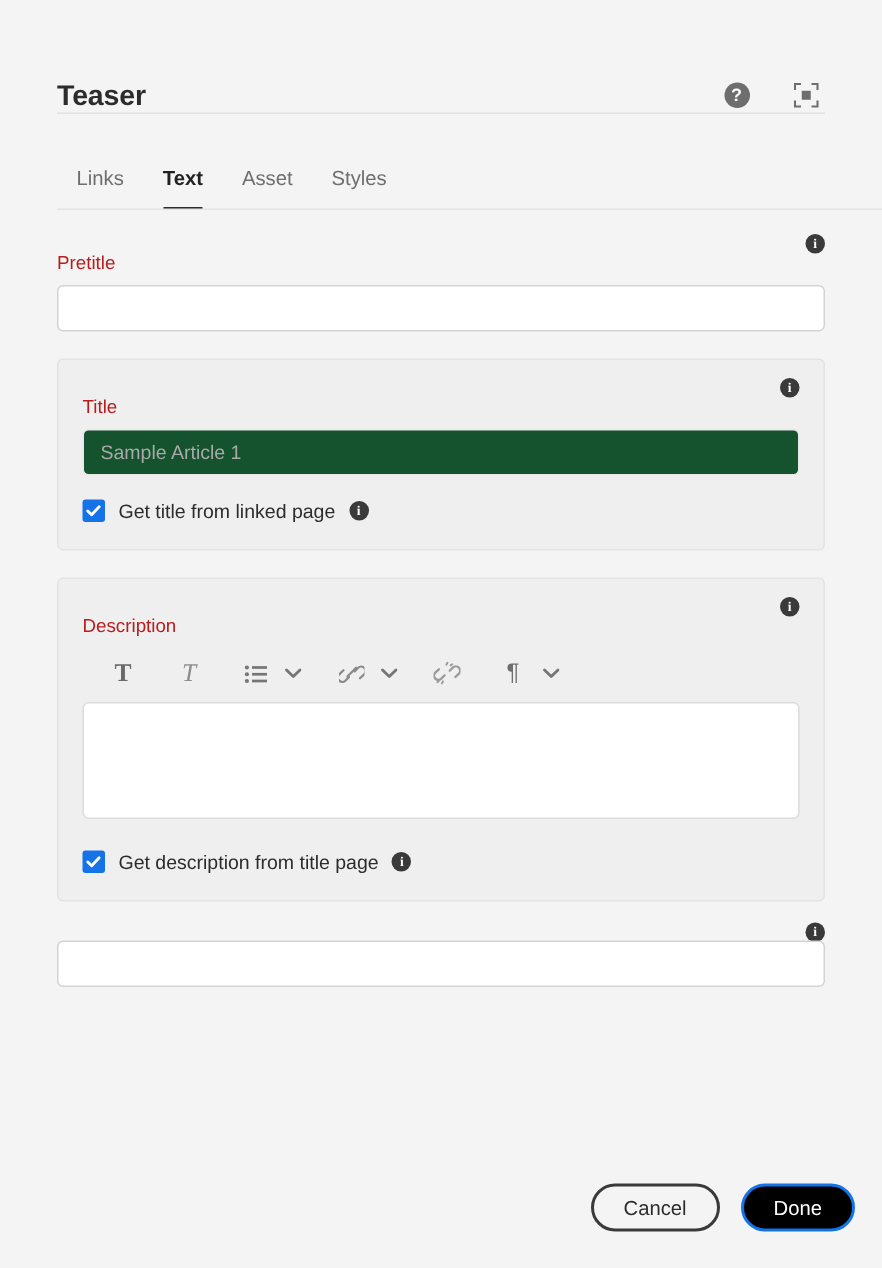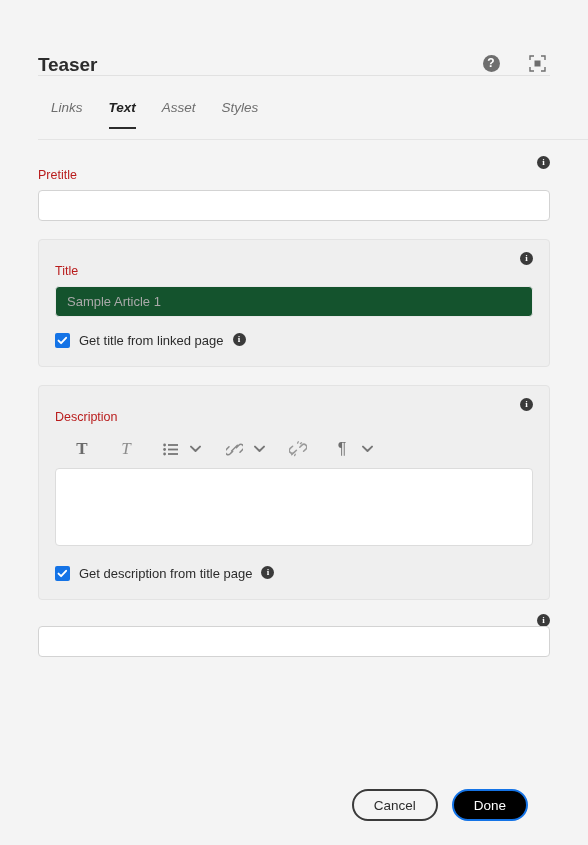--- a/index.html
+++ b/index.html
@@ -64,23 +64,22 @@
     background: #e1e1e1;
   }
 
   
   .tabs {
     position: absolute;
     left: 38px; top: 96px;
     width: 512px;
     height: 44px;
     display: flex;
-    align-items: flex-start;
+    align-items: flex-end;
     gap: 0;
-    font-style: italic;
   }
   .tab {
     position: relative;
     padding: 4px 13px 14px 13px;
     font-size: 13.5px;
     color: #6e6e6e;
     cursor: pointer;
     white-space: nowrap;
   }
   .tab.active {
@@ -166,21 +165,21 @@
     background: #efefef;
     border: 1px solid #e3e3e3;
     border-radius: 4px;
     padding: 12px 16px 18px 16px;
     position: relative;
   }
 
   
   .checkbox-row {
     display: flex;
-    align-items: flex-start;
+    align-items: center;
     gap: 9px;
     margin-top: 16px;
   }
   .checkbox {
     width: 15px; height: 15px;
     border-radius: 2px;
     background: #1473e6;
     display: flex;
     align-items: center;
     justify-content: center;
@@ -255,21 +254,21 @@
   
   .footer {
     position: absolute;
     left: 0;
     bottom: 24px;
     width: 588px;
     display: flex;
     justify-content: flex-end;
     align-items: center;
     gap: 14px;
-    padding: 0 60px;
+    padding: 0 18px;
   }
   .btn {
     height: 32px;
     border-radius: 16px;
     font-size: 13.5px;
     font-family: "Liberation Sans", sans-serif;
     cursor: pointer;
     padding: 0 20px;
     display: flex;
     align-items: center;

